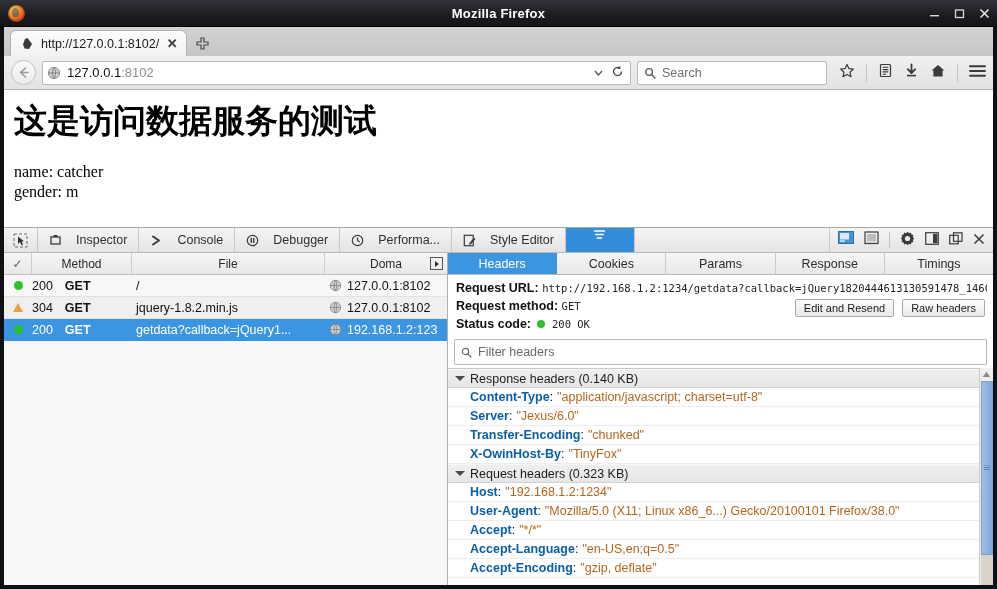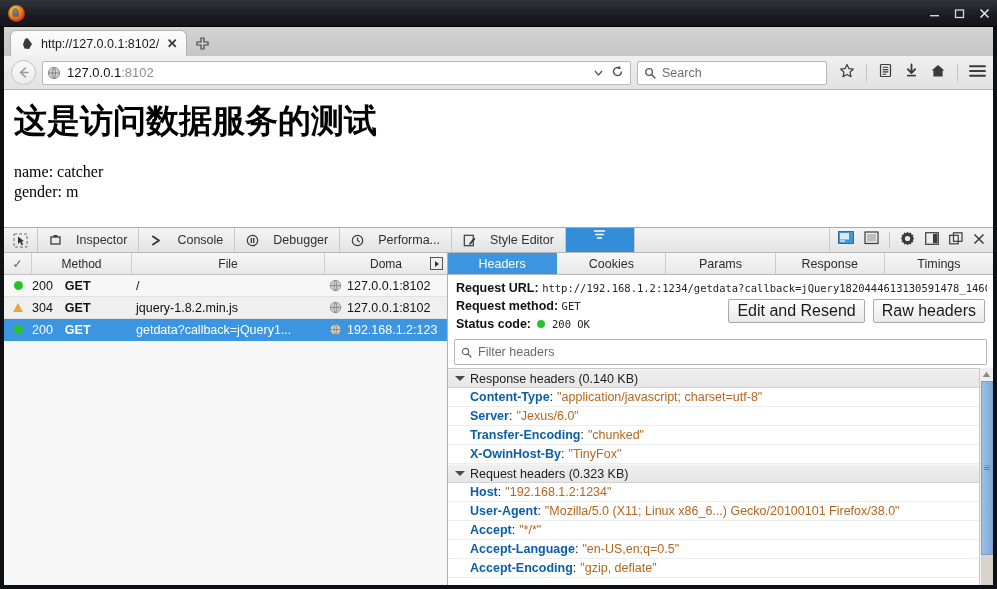--- a/index.html
+++ b/index.html
@@ -235,21 +235,21 @@
   .det-tab:last-child { border-right: none; }
   .det-tab.active { background: #3b95e0; color: #fff; border-right-color: #3b95e0; }
 
   .det-summary { padding: 4px 6px 4px 8px; position: relative; background: #fff; }
   .sum-line { font-size: 12.5px; color: #111; line-height: 18px; white-space: nowrap; overflow: hidden; }
   .sum-label { font-weight: bold; }
   .sum-mono { font-family: "DejaVu Sans Mono", "Liberation Mono", monospace; font-size: 10.5px; color: #222; }
   .sum-dot { display: inline-block; width: 8px; height: 8px; border-radius: 50%; background: #2ac22a; margin: 0 4px 0 2px; }
   .sum-btns { position: absolute; right: 8px; top: 24px; display: flex; gap: 8px; }
   .sum-btn {
-    font-size: 16px; padding: 2px 8px; color: #1b1b1b;
+    font-size: 11px; padding: 2px 8px; color: #1b1b1b;
     background: linear-gradient(#fdfdfd,#e9e9e9);
     border: 1px solid #a9a9a9; border-radius: 2px;
   }
 
   .filter-wrap { padding: 2px 6px 3px 6px; background: #fff; }
   .filter-box {
     height: 20px; border: 1px solid #b5b5b5; border-radius: 2px; background: #fff;
     display: flex; align-items: center; gap: 6px; padding: 12px 6px;
   }
   .filter-ph { font-size: 12.5px; color: #6b6b6b; }
@@ -284,20 +284,21 @@
   }
   .vs-tail { flex: 0 0 30px; width: 12px; background: #d8d4cc; }
 </style>
 </head>
 <body>
 
 <div id="app">
 
   <div class="titlebar">
     <div class="ff-logo"></div>
+    <div class="title-text">Mozilla Firefox</div>
     <div class="win-btns">
       <span class="win-btn">
         <svg width="11" height="11" viewBox="0 0 11 11">
             <rect x="1" y="7" width="9" height="1.4" fill="#d8d8dd"></rect>
           </svg>
       </span>
       <span class="win-btn">
         <svg width="11" height="11" viewBox="0 0 11 11">
             <rect x="1.5" y="2" width="8" height="7.5" fill="none" stroke="#d8d8dd" stroke-width="1.3"></rect>
           </svg>

